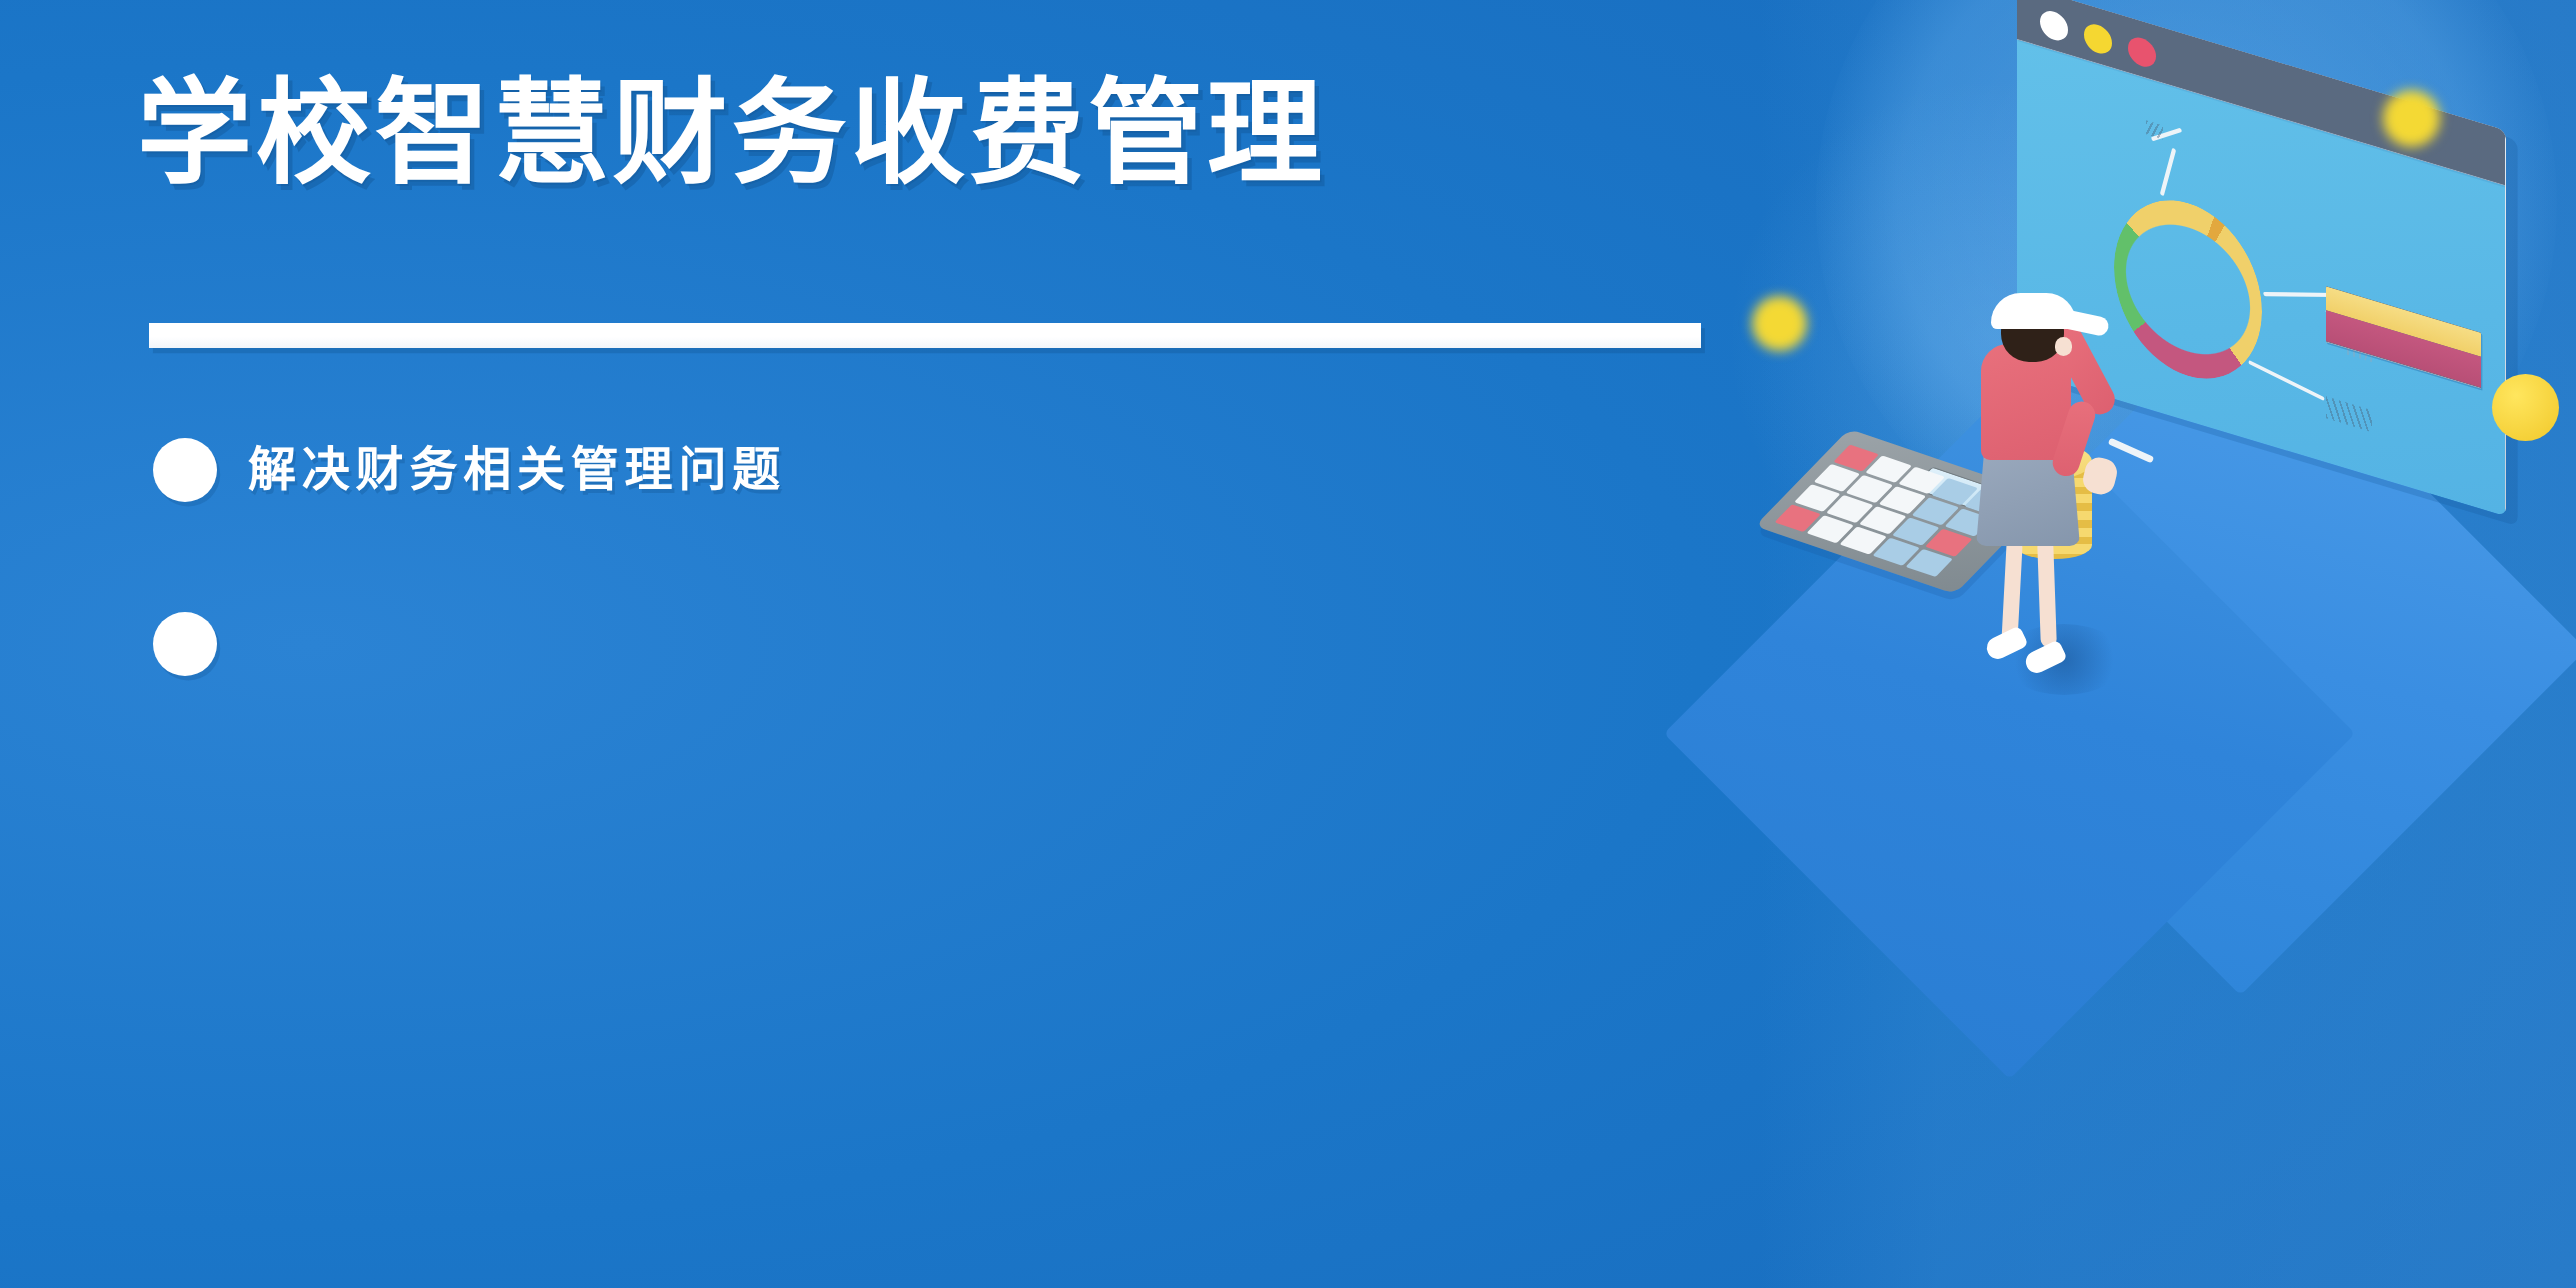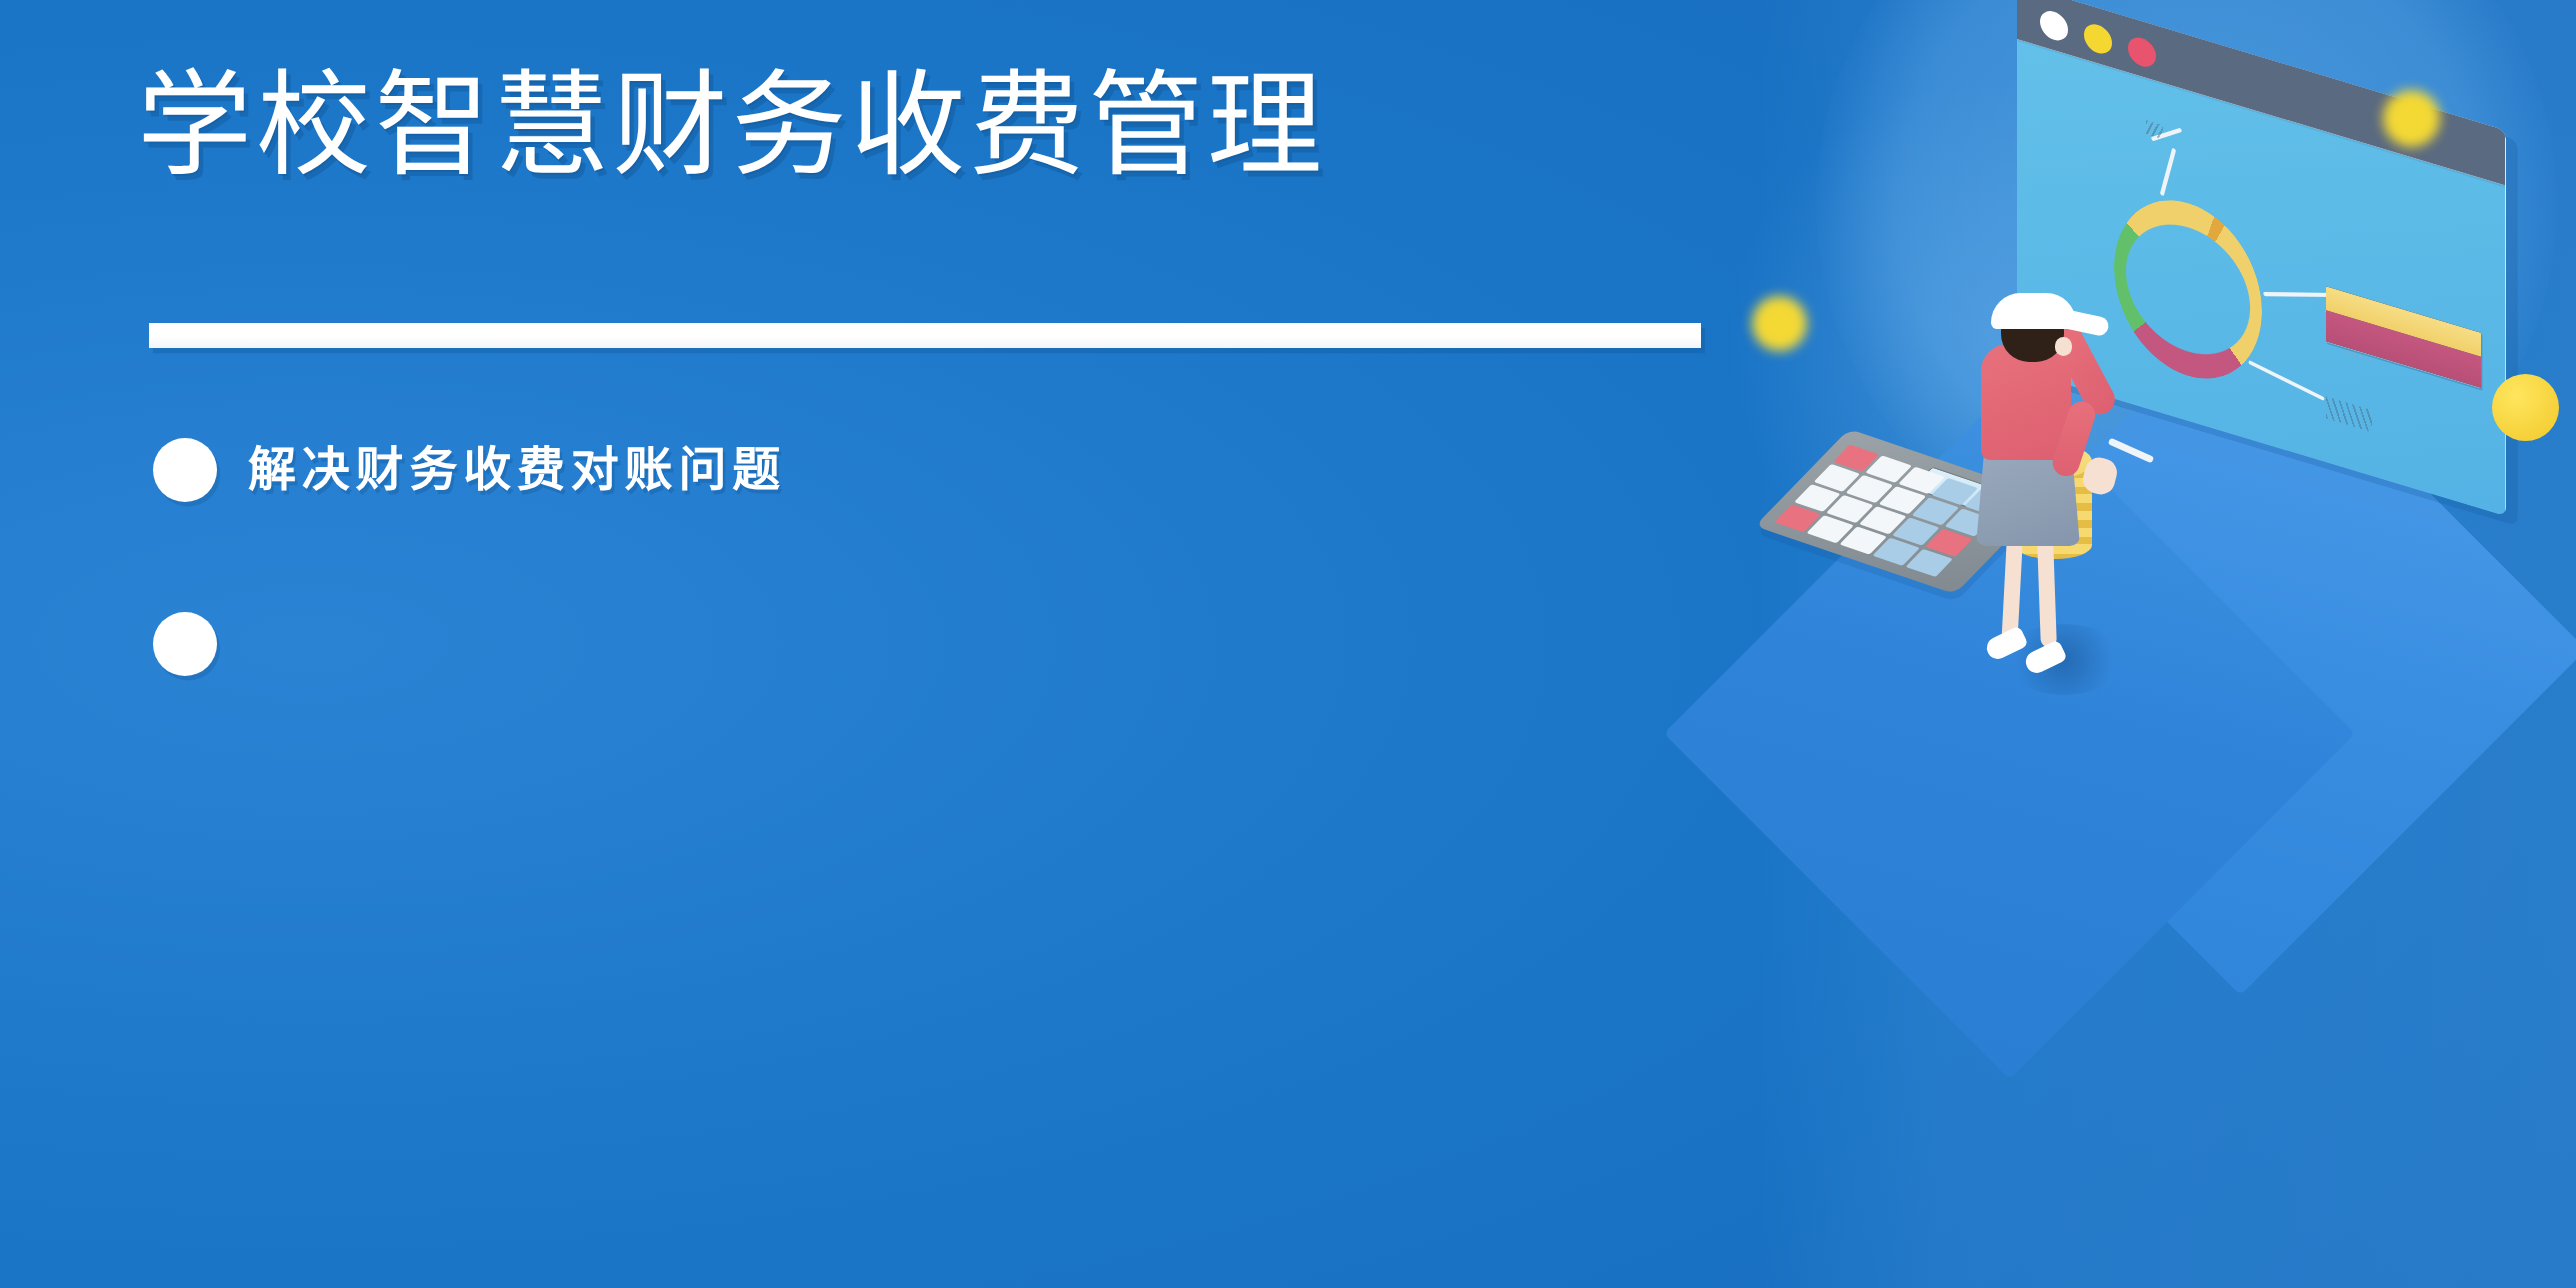--- a/index.html
+++ b/index.html
@@ -27,22 +27,22 @@
     pointer-events:none;
   }
   .bg-glow2{
     position:absolute;left:1726px;top:77px;width:528px;height:528px;border-radius:50%;
     background:radial-gradient(circle at 50% 50%, rgba(140,200,248,.22) 0%, rgba(140,200,248,0) 70%);
     pointer-events:none;
   }
 
   
   .title{
-    position:absolute;left:137px;top:68px;
-    font-size:115px;line-height:1.0;font-weight:400;color:#ffffff;
+    position:absolute;left:137px;top:76px;
+    font-size:115px;line-height:1.0;font-weight:700;color:#ffffff;
     letter-spacing:3.9px;white-space:nowrap;
     text-shadow:4.5px 5.8px 0 rgba(12,72,130,.30), 1.3px 1.9px 0.6px rgba(12,72,130,.22);
     text-align:center;
   }
   .title-rule{
     position:absolute;left:149px;top:323px;width:1552px;height:24.5px;
     background:linear-gradient(180deg,#ffffff 0%,#ffffff 55%,#f1f5fa 100%);
     box-shadow:3.9px 5.2px 0 rgba(12,72,130,.26);
   }
 
@@ -249,21 +249,21 @@
   <div class="bg-glow"></div>
   <div class="bg-glow2"></div>
 
   <div class="title">学校智慧财务收费管理</div>
   <div class="title-rule"></div>
 
   <div class="bullets">
 
     <div class="bullet-row">
       <span class="bullet-dot"></span>
-      <span class="bullet-text">解决财务收费对账问题</span>
+      <span class="bullet-text">解决财务相关管理问题</span>
     </div>
 
 
 
 
     <div class="bullet-row">
       <span class="bullet-dot"></span>
     </div>
 
   </div>

